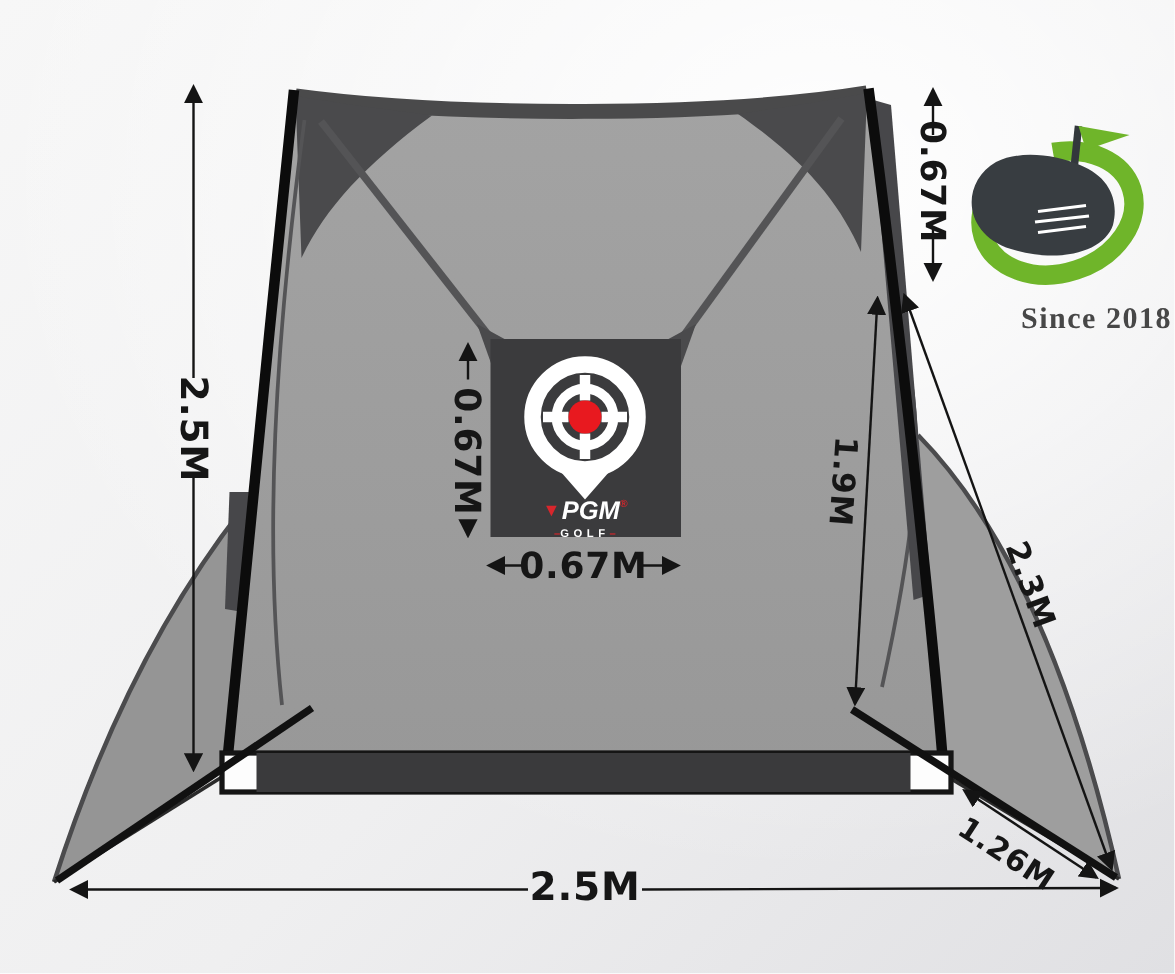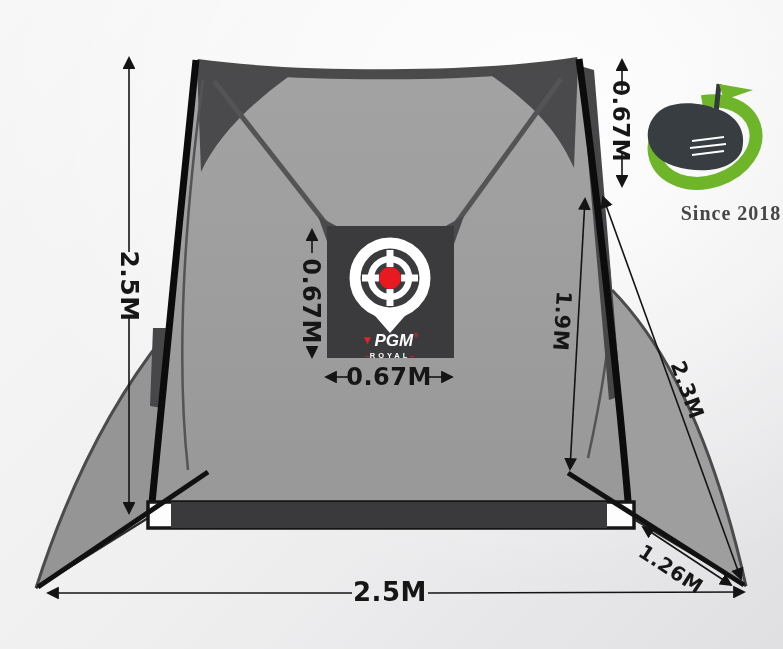--- a/index.html
+++ b/index.html
@@ -158,16 +158,16 @@
   <div class="dim fs24" style="left:389px;top:377px;">0.67M</div>
   <div class="dim fs21 r94" style="left:562px;top:321px;">1.9M</div>
   <div class="dim fs21 r70" style="left:687px;top:390px;">2.3M</div>
   <div class="dim fs20 r33" style="left:671px;top:569px;">1.26M</div>
   <div class="dim fs26" style="left:390px;top:592px;">2.5M</div>
 
   <div class="brand-since">Since 2018</div>
 
   <div class="pgm">
     <div class="pgm-line1"><span class="pgm-tri">▼</span><span>PGM</span><span class="pgm-reg">®</span></div>
-    <div class="pgm-line2"><span class="pgm-dash">–</span><span>ROYAL</span><span class="pgm-dash">–</span></div>
+    <div class="pgm-line2"><span class="pgm-dash">–</span><span>GOLF</span><span class="pgm-dash">–</span></div>
   </div>
 
 </div>
 
 </body></html>

